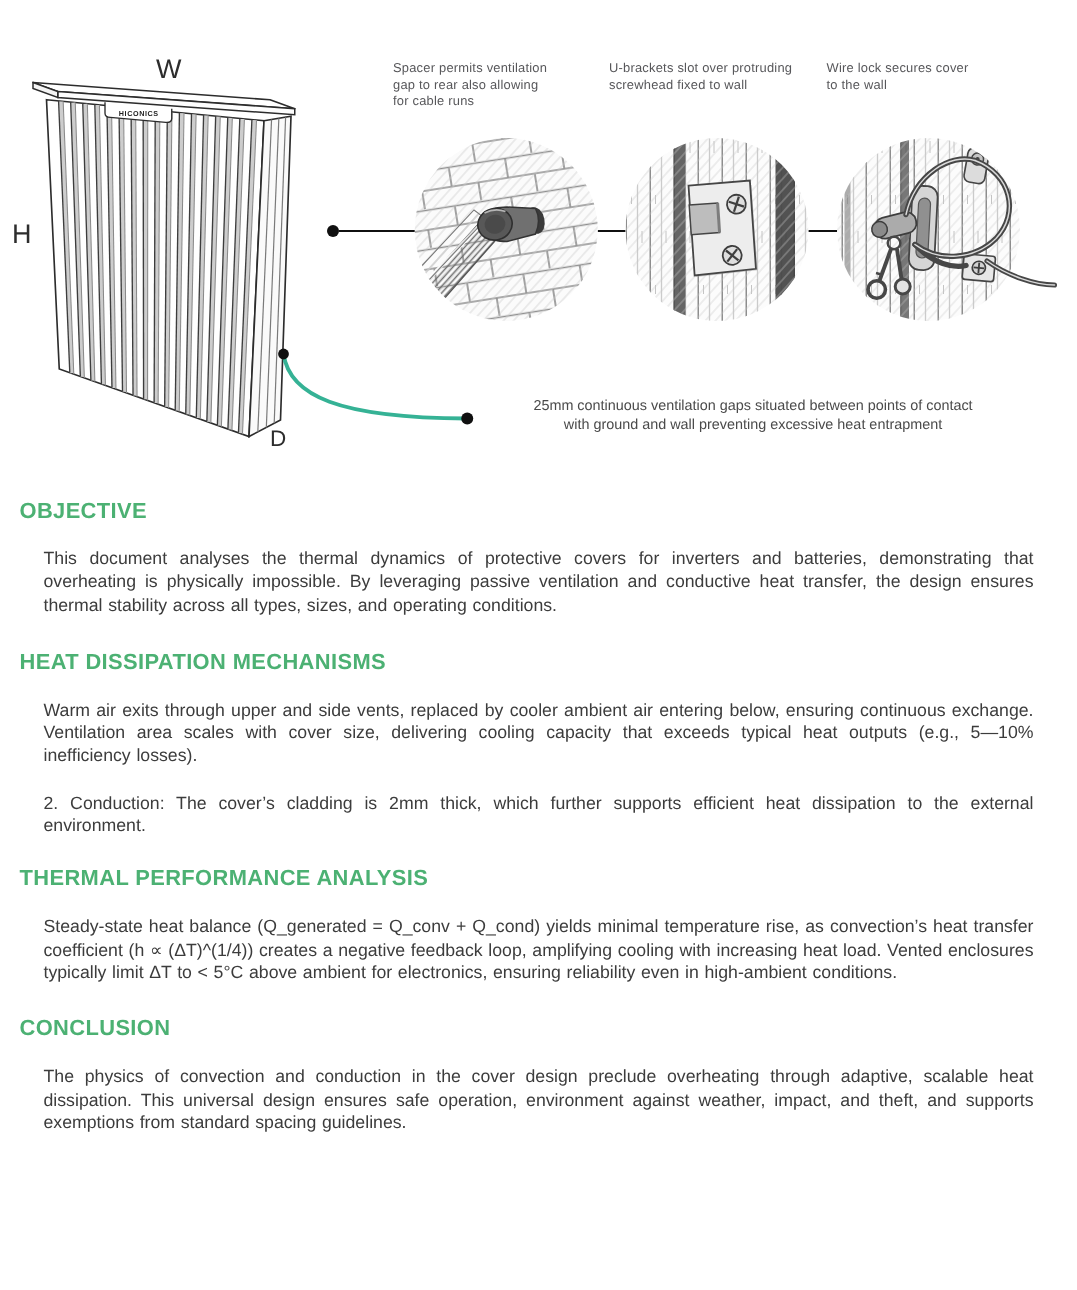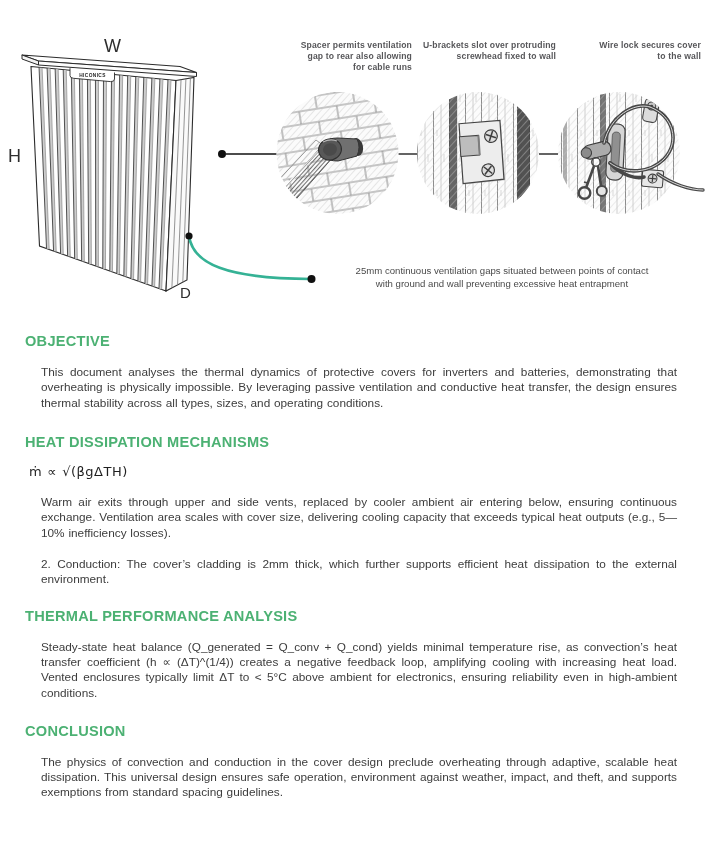--- a/index.html
+++ b/index.html
@@ -1,25 +1,25 @@
 <!DOCTYPE html>
 <html><head>
 <meta charset="utf-8">
 <style>
   html,body{margin:0;padding:0;background:#fff;}
   .page{position:relative;width:718px;height:860px;background:#ffffff;overflow:hidden;
         font-family:"Liberation Sans","DejaVu Sans",sans-serif;}
   .figure{position:absolute;left:0;top:0;width:718px;height:320px;}
   .figure svg{position:absolute;left:0;top:0;}
   .dim{position:absolute;color:#2d2d2d;font-size:18px;font-weight:400;}
-  .callout-caption{position:absolute;top:40px;width:150px;text-align:right;
-        font-size:8.6px;line-height:11px;color:#57575a;white-space:pre-line;letter-spacing:.15px;font-weight:bold;}
+  .callout-caption{position:absolute;top:40px;width:150px;text-align:left;
+        font-size:8.6px;line-height:11px;color:#57575a;white-space:pre-line;letter-spacing:.15px;}
   .gap-note{position:absolute;top:264px;left:330px;width:344px;text-align:center;
         font-size:9.6px;line-height:13px;color:#4a4a4a;white-space:pre-line;}
-  .doc{position:absolute;top:320px;left:0;width:718px;padding:0 25px;box-sizing:border-box;}
+  .doc{position:absolute;top:320px;left:0;width:718px;padding:0 13px;box-sizing:border-box;}
   h2{font-size:14.6px;font-weight:bold;letter-spacing:.25px;margin:0;color:#4cb173;}
   .doc p{margin:16px;font-size:11.8px;line-height:15.3px;color:#3c3c3c;text-align:justify;word-spacing:.5px;}
   .pre{white-space:pre-line;}
   .formula{font-size:13px !important;color:#1f1f1f !important;letter-spacing:.5px;
         margin:14px 0 12px 4px !important;text-align:left !important;
         font-family:"DejaVu Sans",sans-serif;}
   .sec-objective{margin-top:13px;}
   .sec-objective h2{margin-bottom:12px;}
   .sec-heat{margin-top:23px;}
   .sec-heat h2{margin-bottom:14px;}
@@ -243,21 +243,20 @@
   </div>
 
   <div class="doc">
     <section class="sec-objective">
       <h2 class="accent" style="color: rgb(76, 177, 115);">OBJECTIVE</h2>
       <p>This document analyses the thermal dynamics of protective covers for inverters and batteries, demonstrating that overheating is physically impossible. By leveraging passive ventilation and conductive heat transfer, the design ensures thermal stability across all types, sizes, and operating conditions.</p>
     </section>
 
     <section class="sec-heat">
       <h2 class="accent" style="color: rgb(76, 177, 115);">HEAT DISSIPATION MECHANISMS</h2>
-      <p class="formula">ṁ ∝ √(βgΔTH)</p>
       <p>Warm air exits through upper and side vents, replaced by cooler ambient air entering below, ensuring continuous exchange. Ventilation area scales with cover size, delivering cooling capacity that exceeds typical heat outputs (e.g., 5—10% inefficiency losses).</p>
       <p class="mt8">2. Conduction: The cover’s cladding is 2mm thick, which further supports efficient heat dissipation to the external environment.</p>
     </section>
 
     <section class="sec-thermal">
       <h2 class="accent" style="color: rgb(76, 177, 115);">THERMAL PERFORMANCE ANALYSIS</h2>
       <p>Steady-state heat balance (Q_generated = Q_conv + Q_cond) yields minimal temperature rise, as convection’s heat transfer coefficient (h ∝ (ΔT)^(1/4)) creates a negative feedback loop, amplifying cooling with increasing heat load. Vented enclosures typically limit ΔT to &lt; 5°C above ambient for electronics, ensuring reliability even in high-ambient conditions.</p>
     </section>
 
     <section class="sec-conclusion">

